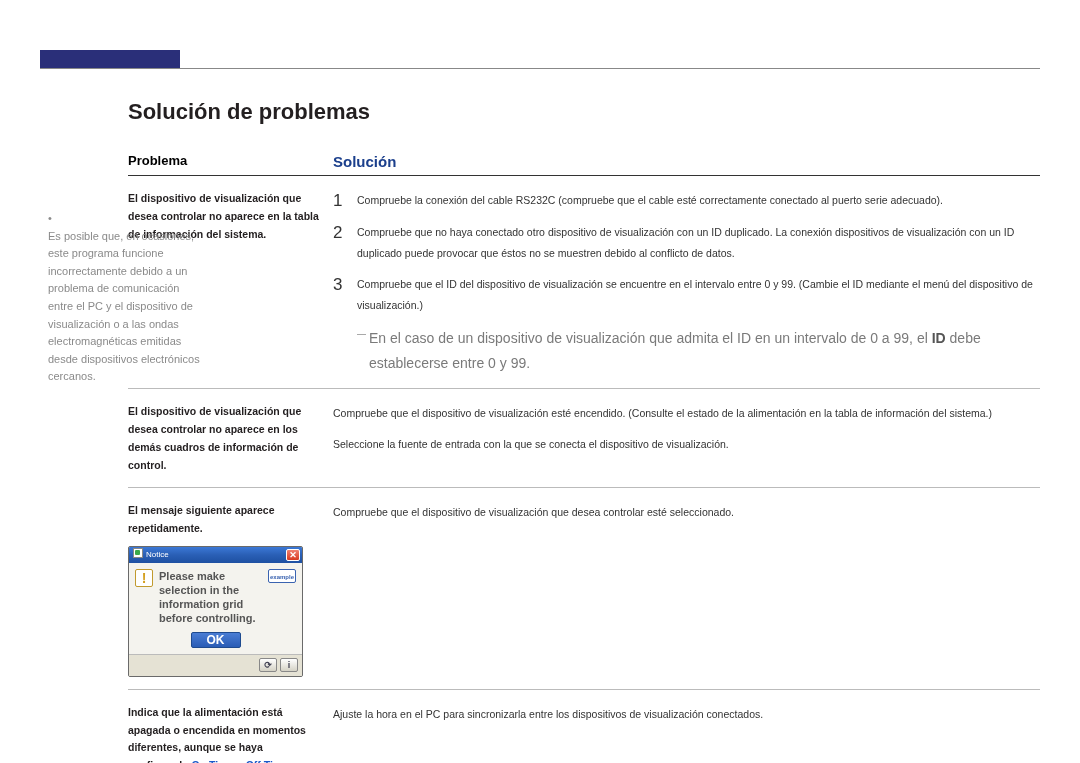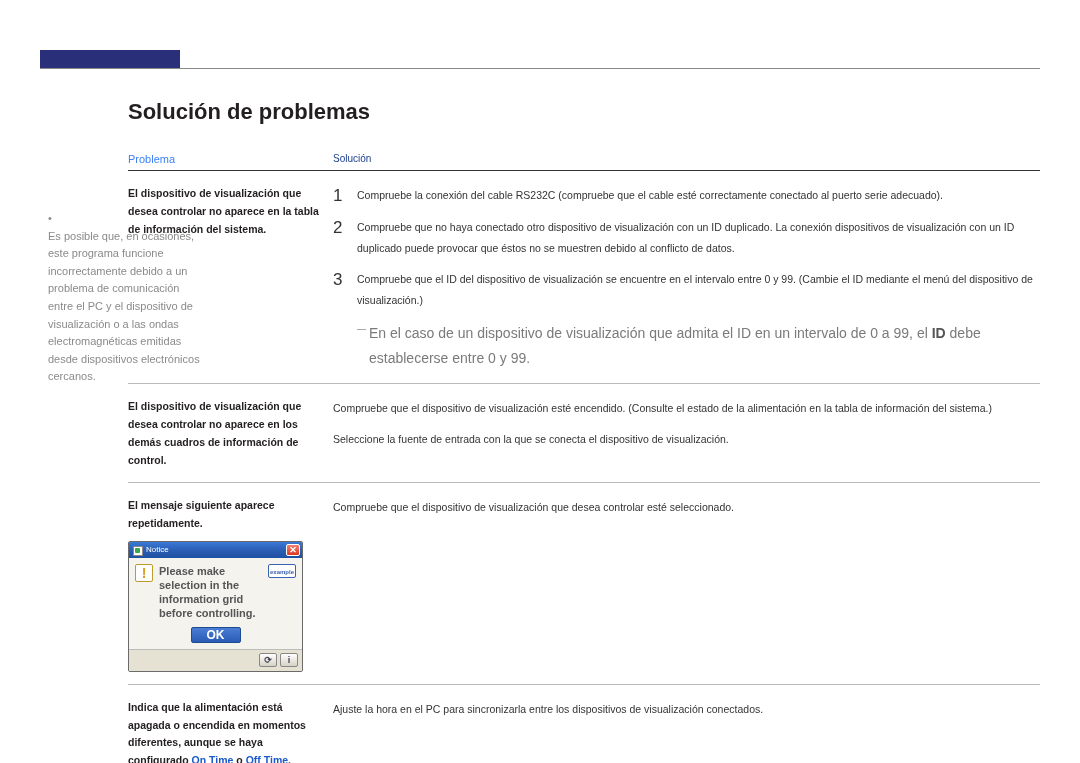--- a/index.html
+++ b/index.html
@@ -38,29 +38,29 @@
     font-weight: 700;
     color: #231f20;
     margin-bottom: 28px;
   }
   .col-heads {
     display: flex;
     border-bottom: 0.5px solid #333;
     padding-bottom: 5px;
   }
   .col-heads .problema {
-    color: #3b82f6;
-    font-weight: 400;
-    font-size: 11px;
+    color: #000000;
+    font-weight: 700;
+    font-size: 13px;
     width: 205px;
   }
   .col-heads .solucion {
     color: #1b3f8c;
-    font-weight: 400;
-    font-size: 10px;
+    font-weight: 700;
+    font-size: 15px;
   }
   .sidenote {
     position: absolute;
     left: 48px;
     top: 160px;
     width: 165px;
     font-size: 11px;
     line-height: 1.6;
     color: #8a8a8a;
   }
@@ -145,21 +145,21 @@
   .dialog .titlebar {
     height: 16px;
     background: linear-gradient(to bottom, #3b78d6, #2a5fb5 50%, #1e50a2);
     display: flex;
     align-items: center;
     padding: 0 2px 0 4px;
     justify-content: space-between;
   }
   .dialog .titlebar .tl {
     display: flex;
-    align-items: flex-end;
+    align-items: flex-start;
     gap: 3px;
     color: #fff;
     font-size: 8px;
     font-weight: 400;
   }
   .dialog .tl .pgicon {
     width: 10px; height: 10px;
     background: #fff;
     border: 0.5px solid #888;
     display: inline-block;

